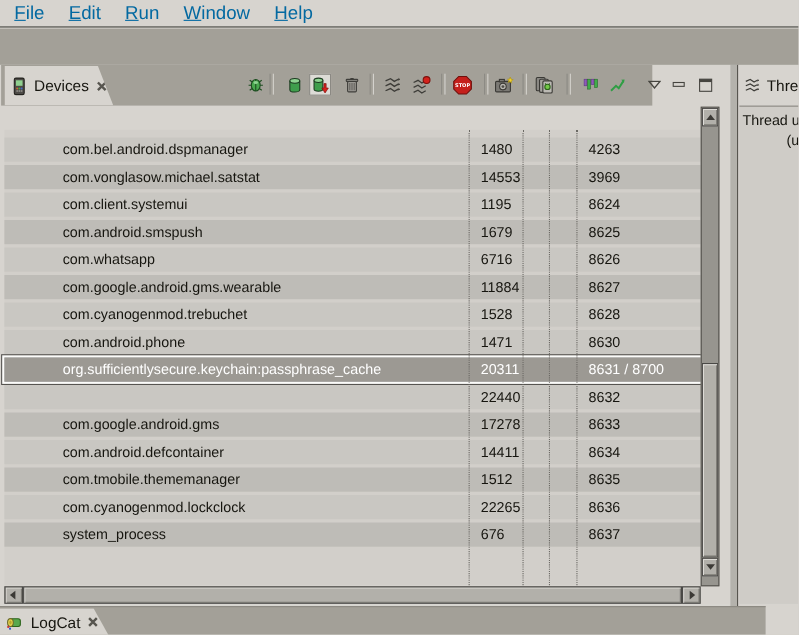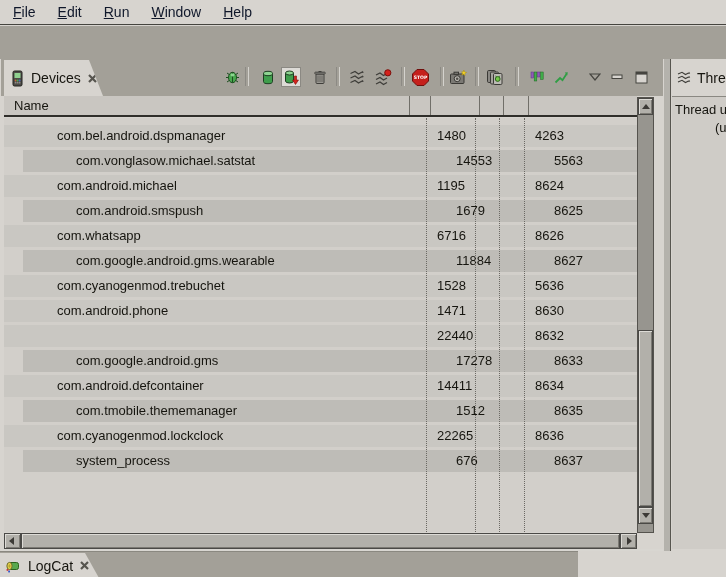--- a/index.html
+++ b/index.html
@@ -4,43 +4,43 @@
 <style>
   html,body{margin:0;padding:0;}
   body{
     position:relative;width:726px;height:577px;overflow:hidden;
     background:#d7d4cf;font-family:"Liberation Sans","DejaVu Sans",sans-serif;
     color:#16150f;-webkit-font-smoothing:antialiased;
   }
   
   .menubar{position:absolute;left:0;top:0;width:726px;height:25px;background:#d7d4cf;
     border-bottom:1px solid #45443f;display:flex;align-items:center;padding-left:2px;box-sizing:border-box;}
-  .menu-item{display:inline-block;font-size:14px;padding:3px 11px 4px;color:#0f172a;cursor:default;}
+  .menu-item{display:inline-block;font-size:17px;padding:3px 11px 4px;color:#0369a1;cursor:default;}
   .menu-item::first-letter{text-decoration:underline;}
   
   .toolbar-band{position:absolute;left:0;top:26px;width:726px;height:33px;background:#a3a098;}
   
   .devices-view{position:absolute;left:0;top:59px;width:664px;height:492px;background:#d7d4cf;}
-  .tabbar{position:absolute;left:1px;top:0;width:662px;height:37px;background:#a3a098;}
+  .tabbar{position:absolute;left:1px;top:0;width:592px;height:37px;background:#a3a098;}
   .devices-tab{position:absolute;left:3px;top:1px;width:99px;height:36px;background:#d7d4cf;
     clip-path:polygon(0 0,85px 0,99px 36px,0 36px);display:flex;align-items:center;padding-left:6px;box-sizing:border-box;}
   .tab-label{font-size:14px;margin:0 6px 0 6px;white-space:nowrap;}
   
   .vtb-icon{position:absolute;top:8px;width:20px;height:20px;display:flex;align-items:center;justify-content:center;}
   .vtb-icon.pressed{background:#dddbd6;border:1px solid #8b8983;box-sizing:border-box;}
   .vtb-sep{position:absolute;top:8px;width:2px;height:19px;border-left:1px solid #8c8a84;border-right:1px solid #d4d2cd;}
   
   .table-header{position:absolute;left:4px;top:37px;width:633px;height:19px;background:#c9c6c1;
     border-bottom:2px solid #2f2e2a;font-size:13px;}
   .table-header .hdr-label{position:absolute;left:10px;top:2px;}
   .hdr-line{position:absolute;top:0;height:19px;width:0;border-left:1px solid #716f69;}
   .table-body{position:absolute;left:4px;top:59px;width:633px;height:414px;background:#d2cfca;padding-top:7px;box-sizing:border-box;}
   .row{position:relative;height:22px;margin-bottom:3px;font-size:13px;line-height:22px;}
   .row.odd{background:#c9c7c2;}
-  .row.even{background:#bebcb7;margin-left:19px;}
+  .row.even{background:#bebcb7;}
   .row.selected{background:#9c9993;color:#ffffff;outline:2px solid #fcfcfa;box-shadow:0 0 0 3px #565450;}
   .cell-name{position:absolute;left:53px;white-space:nowrap;}
   .cell-pid{position:absolute;left:433px;white-space:nowrap;}
   .cell-port{position:absolute;left:531px;white-space:nowrap;}
   .grid-line{position:absolute;top:59px;height:414px;width:0;border-left:1px dotted #6b6964;pointer-events:none;z-index:6;}
   
   .vscroll{position:absolute;left:637px;top:38px;width:17px;height:436px;background:#97958f;border:1px solid #55534e;box-sizing:border-box;}
   .sb-btn,.sb-thumb{position:absolute;left:0;width:15px;background:#b2b0aa;border:1px solid #4a4946;box-sizing:border-box;
     box-shadow:inset 1px 1px 0 #dddbd6, inset -1px -1px 0 #7b7973;}
   .vs-up{top:0;height:17px;}
@@ -59,21 +59,21 @@
   .arr-right{left:6px;top:3px;border-top:4px solid transparent;border-bottom:4px solid transparent;border-left:5px solid #3c3a36;}
   .view-bottom-edge{position:absolute;left:1px;top:490px;width:662px;height:2px;background:#d8d6d1;}
   
   .sash{position:absolute;left:664px;top:59px;width:7px;height:492px;background:#b4b2ac;border-right:1px solid #57554f;box-sizing:border-box;}
   .threads-view{position:absolute;left:672px;top:59px;width:54px;height:492px;background:#d7d4cf;overflow:hidden;}
   .threads-tabbar{position:absolute;left:0;top:1px;width:54px;height:36px;background:#d7d4cf;display:flex;align-items:center;padding-left:4px;gap:5px;}
   .threads-content{position:absolute;left:0;top:37px;width:54px;height:452px;background:#cfccc7;border-top:1px solid #8a8882;overflow:hidden;}
   .threads-msg1{position:absolute;left:3px;top:5px;font-size:13px;white-space:nowrap;}
   .threads-msg2{position:absolute;left:43px;top:23px;font-size:13px;white-space:nowrap;}
   
-  .bottom-bar{position:absolute;left:0;top:551px;width:578px;height:26px;background:#a3a098;border-top:1px solid #8a8880;box-sizing:border-box;}
+  .bottom-bar{position:absolute;left:0;top:551px;width:696px;height:26px;background:#a3a098;border-top:1px solid #8a8880;box-sizing:border-box;}
   .logcat-tab{position:absolute;left:0;top:1px;width:99px;height:25px;background:#d7d4cf;
     clip-path:polygon(0 0,85px 0,99px 25px,0 25px);display:flex;align-items:center;padding-left:5px;box-sizing:border-box;}
   svg{display:block;}
 </style>
 </head>
 <body>
 
 <div class="menubar">
   <span class="menu-item">File</span>
   <span class="menu-item">Edit</span>
@@ -227,43 +227,35 @@
       </svg>
     </div>
     <div class="vtb-icon" style="left:630px">
       <svg width="13" height="13" viewBox="0 0 13 13">
         <rect x="1" y="1" width="11" height="11" fill="#d7d4cf" stroke="#45443f"></rect>
         <rect x="1" y="1" width="11" height="2.6" fill="#45443f"></rect>
       </svg>
     </div>
   </div>
 
-  <div class="table-header">
-    <span class="hdr-label">Name</span>
-    <span class="hdr-line" style="left:405px"></span>
-    <span class="hdr-line" style="left:426px"></span>
-    <span class="hdr-line" style="left:475px"></span>
-    <span class="hdr-line" style="left:499px"></span>
-    <span class="hdr-line" style="left:524px"></span>
-  </div>
 
   <div class="table-body">
 
   <div class="row odd">
         <span class="cell-name">com.bel.android.dspmanager</span>
         <span class="cell-pid">1480</span>
         <span class="cell-port">4263</span>
       </div>
       <div class="row even">
         <span class="cell-name">com.vonglasow.michael.satstat</span>
         <span class="cell-pid">14553</span>
-        <span class="cell-port">5563</span>
-      </div>
-      <div class="row odd">
-        <span class="cell-name">com.android.michael</span>
+        <span class="cell-port">3969</span>
+      </div>
+      <div class="row odd">
+        <span class="cell-name">com.client.systemui</span>
         <span class="cell-pid">1195</span>
         <span class="cell-port">8624</span>
       </div>
       <div class="row even">
         <span class="cell-name">com.android.smspush</span>
         <span class="cell-pid">1679</span>
         <span class="cell-port">8625</span>
       </div>
       <div class="row odd">
         <span class="cell-name">com.whatsapp</span>
@@ -271,26 +263,31 @@
         <span class="cell-port">8626</span>
       </div>
       <div class="row even">
         <span class="cell-name">com.google.android.gms.wearable</span>
         <span class="cell-pid">11884</span>
         <span class="cell-port">8627</span>
       </div>
       <div class="row odd">
         <span class="cell-name">com.cyanogenmod.trebuchet</span>
         <span class="cell-pid">1528</span>
-        <span class="cell-port">5636</span>
+        <span class="cell-port">8628</span>
       </div>
       <div class="row odd">
         <span class="cell-name">com.android.phone</span>
         <span class="cell-pid">1471</span>
         <span class="cell-port">8630</span>
+      </div>
+      <div class="row even selected">
+        <span class="cell-name">org.sufficientlysecure.keychain:passphrase_cache</span>
+        <span class="cell-pid">20311</span>
+        <span class="cell-port">8631 / 8700</span>
       </div>
       <div class="row odd">
         <span class="cell-pid">22440</span>
         <span class="cell-port">8632</span>
       </div>
       <div class="row even">
         <span class="cell-name">com.google.android.gms</span>
         <span class="cell-pid">17278</span>
         <span class="cell-port">8633</span>
       </div>

